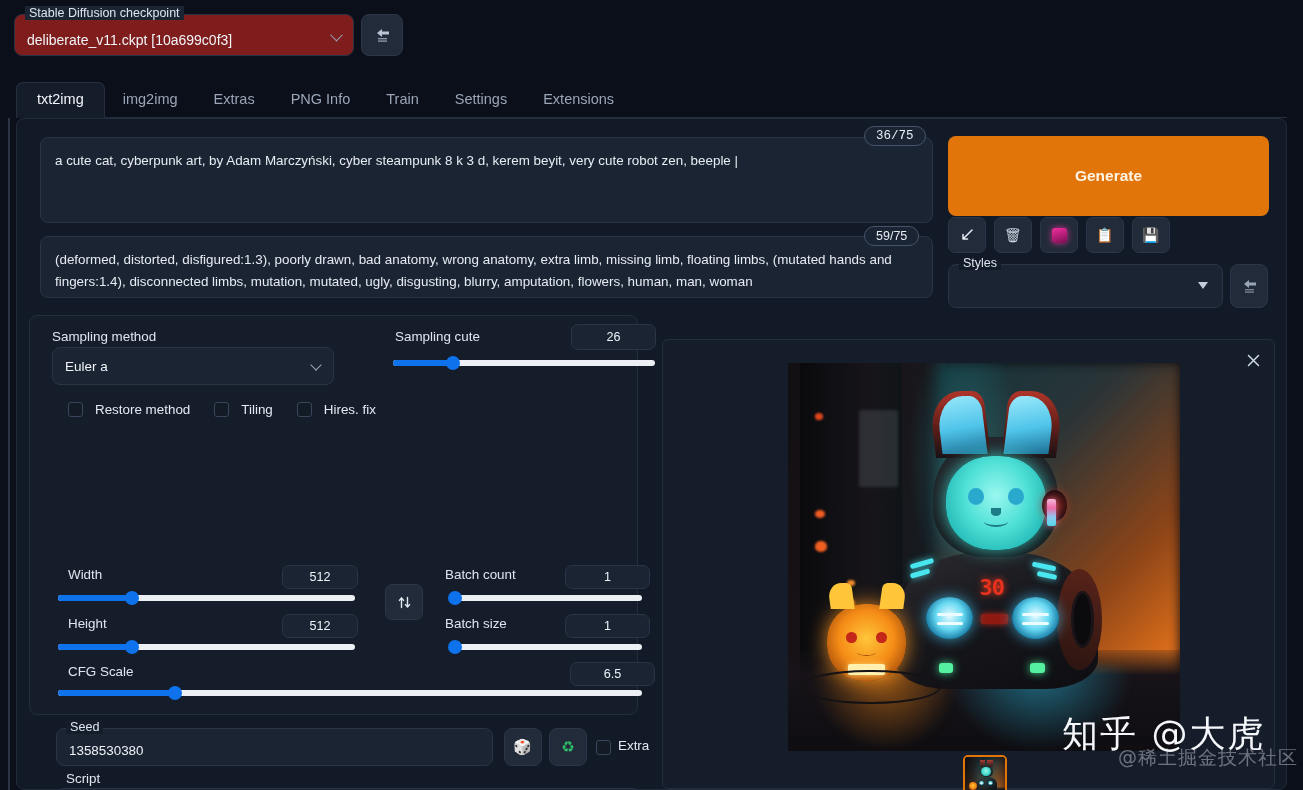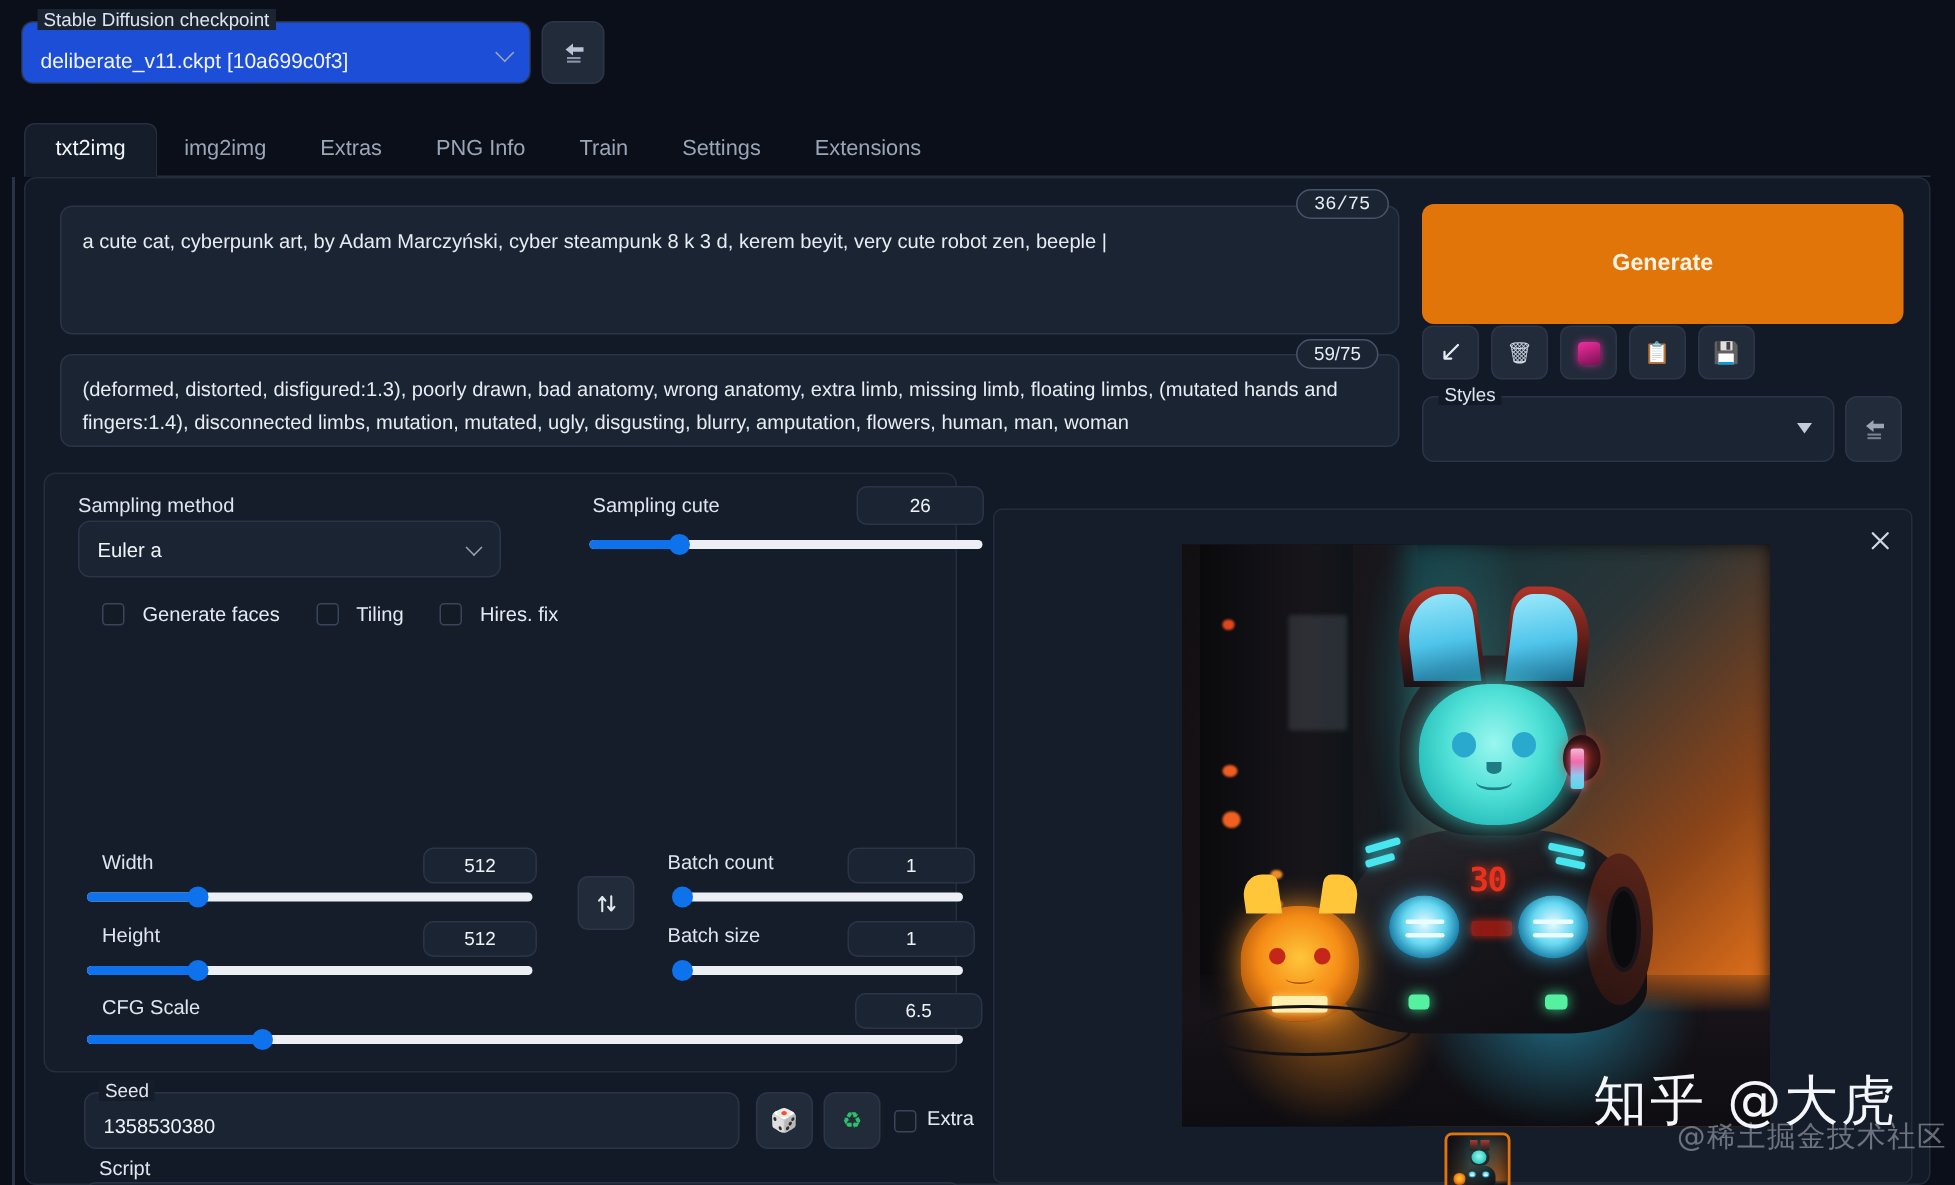--- a/index.html
+++ b/index.html
@@ -16,21 +16,21 @@
     position: absolute; left: 0; top: 0; width: 1303px; height: 72px;
     background: #0b0f19;
   }
   .ckpt-wrap {
     position: absolute; left: 14px; top: 14px;
     display: flex; align-items: center; gap: 7px;
   }
   .ckpt-box {
     position: relative;
     width: 340px; height: 42px;
-    background: #1d4ed8;
+    background: #7f1d1d;
     border: 1px solid #283243;
     border-radius: 8px;
     display: flex; align-items: flex-end;
     padding: 0 30px 7px 12px;
   }
   .ckpt-label {
     position: absolute; left: 10px; top: -9px;
     background: #1b2433;
     padding: 0 4px;
     font-size: 12.5px; color: #dfe5ee;
@@ -591,21 +591,21 @@
 
     <span class="fieldlabel" style="position:absolute;left:365px;top:13px;">Sampling cute</span>
     <div class="numbox" style="position:absolute;left:541px;top:8px;width:85px;height:26px;">26</div>
     <div class="track" style="position:absolute;left:363px;top:44px;width:262px;">
       <div class="fill" style="width:23%;"></div>
       <div class="knob" style="left:23%;"></div>
     </div>
 
     <div class="cbrow">
       <span class="cbox"></span>
-      <span class="cblabel">Generate faces</span>
+      <span class="cblabel">Restore method</span>
       <span class="cbox"></span>
       <span class="cblabel">Tiling</span>
       <span class="cbox"></span>
       <span class="cblabel">Hires. fix</span>
     </div>
 
     <span class="fieldlabel" style="position:absolute;left:38px;top:251px;">Width</span>
     <div class="numbox" style="position:absolute;left:252px;top:249px;">512</div>
     <div class="track" style="position:absolute;left:28px;top:279px;width:297px;">
       <div class="fill" style="width:25%;"></div>

